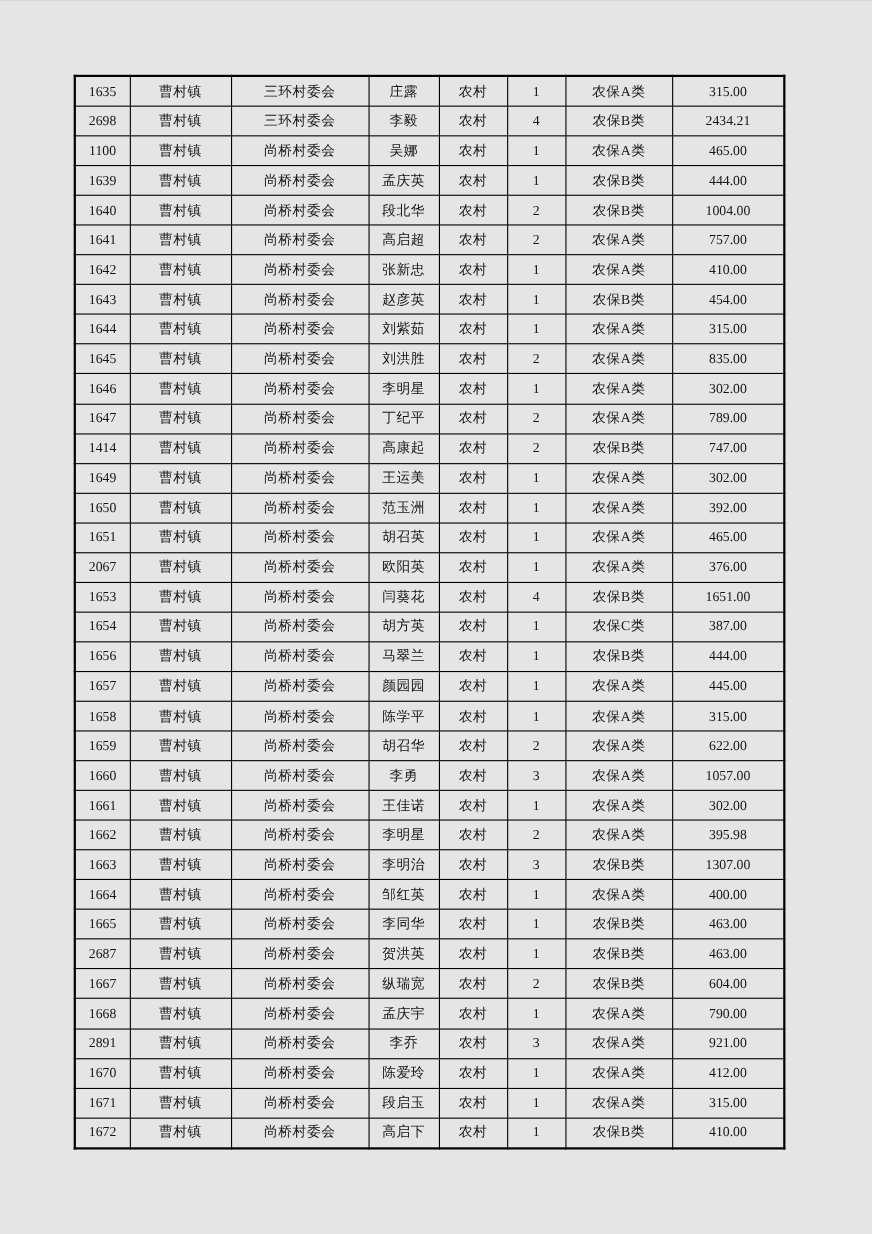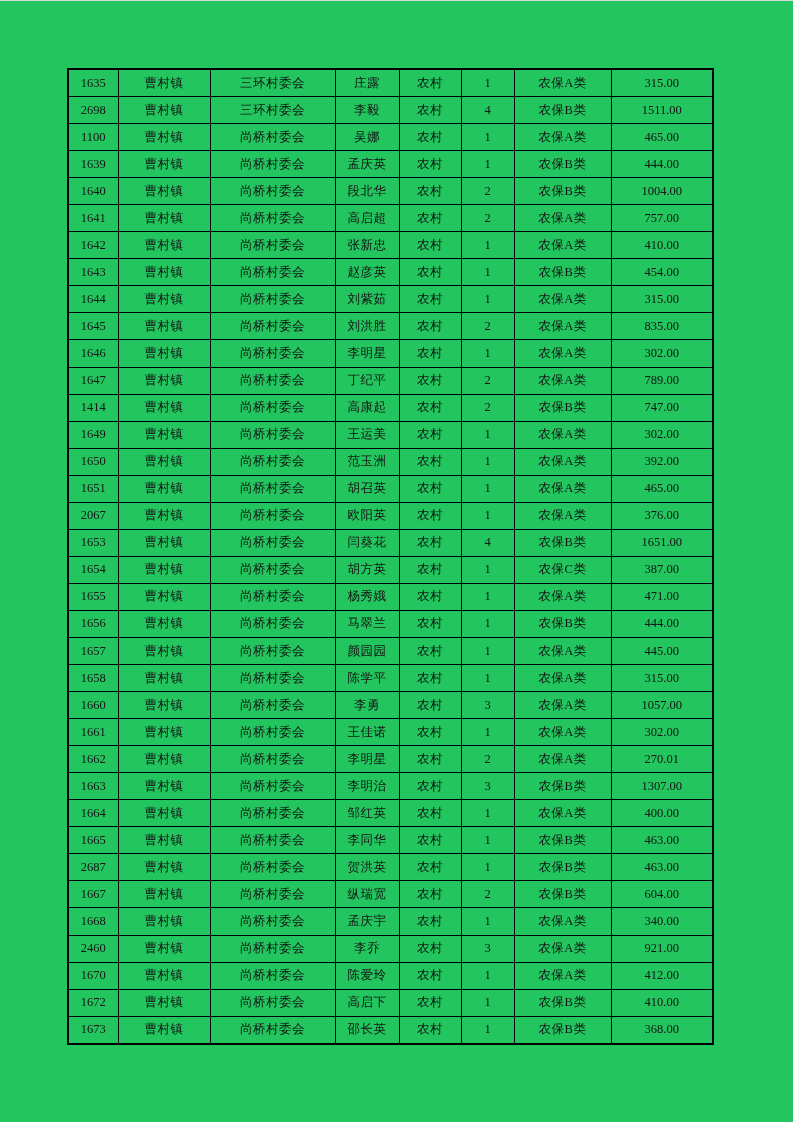--- a/index.html
+++ b/index.html
@@ -8,21 +8,21 @@
     background: #ffffff;
     width: 793px;
     height: 1122px;
     overflow: hidden;
     font-family: "Liberation Serif", "DejaVu Serif", serif;
   }
   .page {
     position: relative;
     width: 793px;
     height: 1122px;
-    background: #22c55e;
+    background: #e5e5e5;
   }
   .page-top-edge {
     position: absolute;
     top: 0; left: 0;
     width: 100%;
     height: 1px;
     background: #d9d9d9;
   }
   table.records {
     position: absolute;
@@ -79,21 +79,21 @@
           <td class="num">315.00</td>
         </tr>
         <tr>
           <td class="num">2698</td>
           <td>曹村镇</td>
           <td>三环村委会</td>
           <td>李毅</td>
           <td>农村</td>
           <td class="num">4</td>
           <td>农保B类</td>
-          <td class="num">1511.00</td>
+          <td class="num">2434.21</td>
         </tr>
         <tr>
           <td class="num">1100</td>
           <td>曹村镇</td>
           <td>尚桥村委会</td>
           <td>吴娜</td>
           <td>农村</td>
           <td class="num">1</td>
           <td>农保A类</td>
           <td class="num">465.00</td>
@@ -252,30 +252,20 @@
           <td class="num">1654</td>
           <td>曹村镇</td>
           <td>尚桥村委会</td>
           <td>胡方英</td>
           <td>农村</td>
           <td class="num">1</td>
           <td>农保C类</td>
           <td class="num">387.00</td>
         </tr>
         <tr>
-          <td class="num">1655</td>
-          <td>曹村镇</td>
-          <td>尚桥村委会</td>
-          <td>杨秀娥</td>
-          <td>农村</td>
-          <td class="num">1</td>
-          <td>农保A类</td>
-          <td class="num">471.00</td>
-        </tr>
-        <tr>
           <td class="num">1656</td>
           <td>曹村镇</td>
           <td>尚桥村委会</td>
           <td>马翠兰</td>
           <td>农村</td>
           <td class="num">1</td>
           <td>农保B类</td>
           <td class="num">444.00</td>
         </tr>
         <tr>
@@ -292,20 +282,30 @@
           <td class="num">1658</td>
           <td>曹村镇</td>
           <td>尚桥村委会</td>
           <td>陈学平</td>
           <td>农村</td>
           <td class="num">1</td>
           <td>农保A类</td>
           <td class="num">315.00</td>
         </tr>
         <tr>
+          <td class="num">1659</td>
+          <td>曹村镇</td>
+          <td>尚桥村委会</td>
+          <td>胡召华</td>
+          <td>农村</td>
+          <td class="num">2</td>
+          <td>农保A类</td>
+          <td class="num">622.00</td>
+        </tr>
+        <tr>
           <td class="num">1660</td>
           <td>曹村镇</td>
           <td>尚桥村委会</td>
           <td>李勇</td>
           <td>农村</td>
           <td class="num">3</td>
           <td>农保A类</td>
           <td class="num">1057.00</td>
         </tr>
         <tr>
@@ -319,21 +319,21 @@
           <td class="num">302.00</td>
         </tr>
         <tr>
           <td class="num">1662</td>
           <td>曹村镇</td>
           <td>尚桥村委会</td>
           <td>李明星</td>
           <td>农村</td>
           <td class="num">2</td>
           <td>农保A类</td>
-          <td class="num">270.01</td>
+          <td class="num">395.98</td>
         </tr>
         <tr>
           <td class="num">1663</td>
           <td>曹村镇</td>
           <td>尚桥村委会</td>
           <td>李明治</td>
           <td>农村</td>
           <td class="num">3</td>
           <td>农保B类</td>
           <td class="num">1307.00</td>
@@ -379,57 +379,57 @@
           <td class="num">604.00</td>
         </tr>
         <tr>
           <td class="num">1668</td>
           <td>曹村镇</td>
           <td>尚桥村委会</td>
           <td>孟庆宇</td>
           <td>农村</td>
           <td class="num">1</td>
           <td>农保A类</td>
-          <td class="num">340.00</td>
-        </tr>
-        <tr>
-          <td class="num">2460</td>
+          <td class="num">790.00</td>
+        </tr>
+        <tr>
+          <td class="num">2891</td>
           <td>曹村镇</td>
           <td>尚桥村委会</td>
           <td>李乔</td>
           <td>农村</td>
           <td class="num">3</td>
           <td>农保A类</td>
           <td class="num">921.00</td>
         </tr>
         <tr>
           <td class="num">1670</td>
           <td>曹村镇</td>
           <td>尚桥村委会</td>
           <td>陈爱玲</td>
           <td>农村</td>
           <td class="num">1</td>
           <td>农保A类</td>
           <td class="num">412.00</td>
         </tr>
         <tr>
+          <td class="num">1671</td>
+          <td>曹村镇</td>
+          <td>尚桥村委会</td>
+          <td>段启玉</td>
+          <td>农村</td>
+          <td class="num">1</td>
+          <td>农保A类</td>
+          <td class="num">315.00</td>
+        </tr>
+        <tr>
           <td class="num">1672</td>
           <td>曹村镇</td>
           <td>尚桥村委会</td>
           <td>高启下</td>
           <td>农村</td>
           <td class="num">1</td>
           <td>农保B类</td>
           <td class="num">410.00</td>
-        </tr>
-        <tr>
-          <td class="num">1673</td>
-          <td>曹村镇</td>
-          <td>尚桥村委会</td>
-          <td>邵长英</td>
-          <td>农村</td>
-          <td class="num">1</td>
-          <td>农保B类</td>
-          <td class="num">368.00</td>
         </tr>
       </tbody>
   </table>
 </div>
 
 </body></html>

